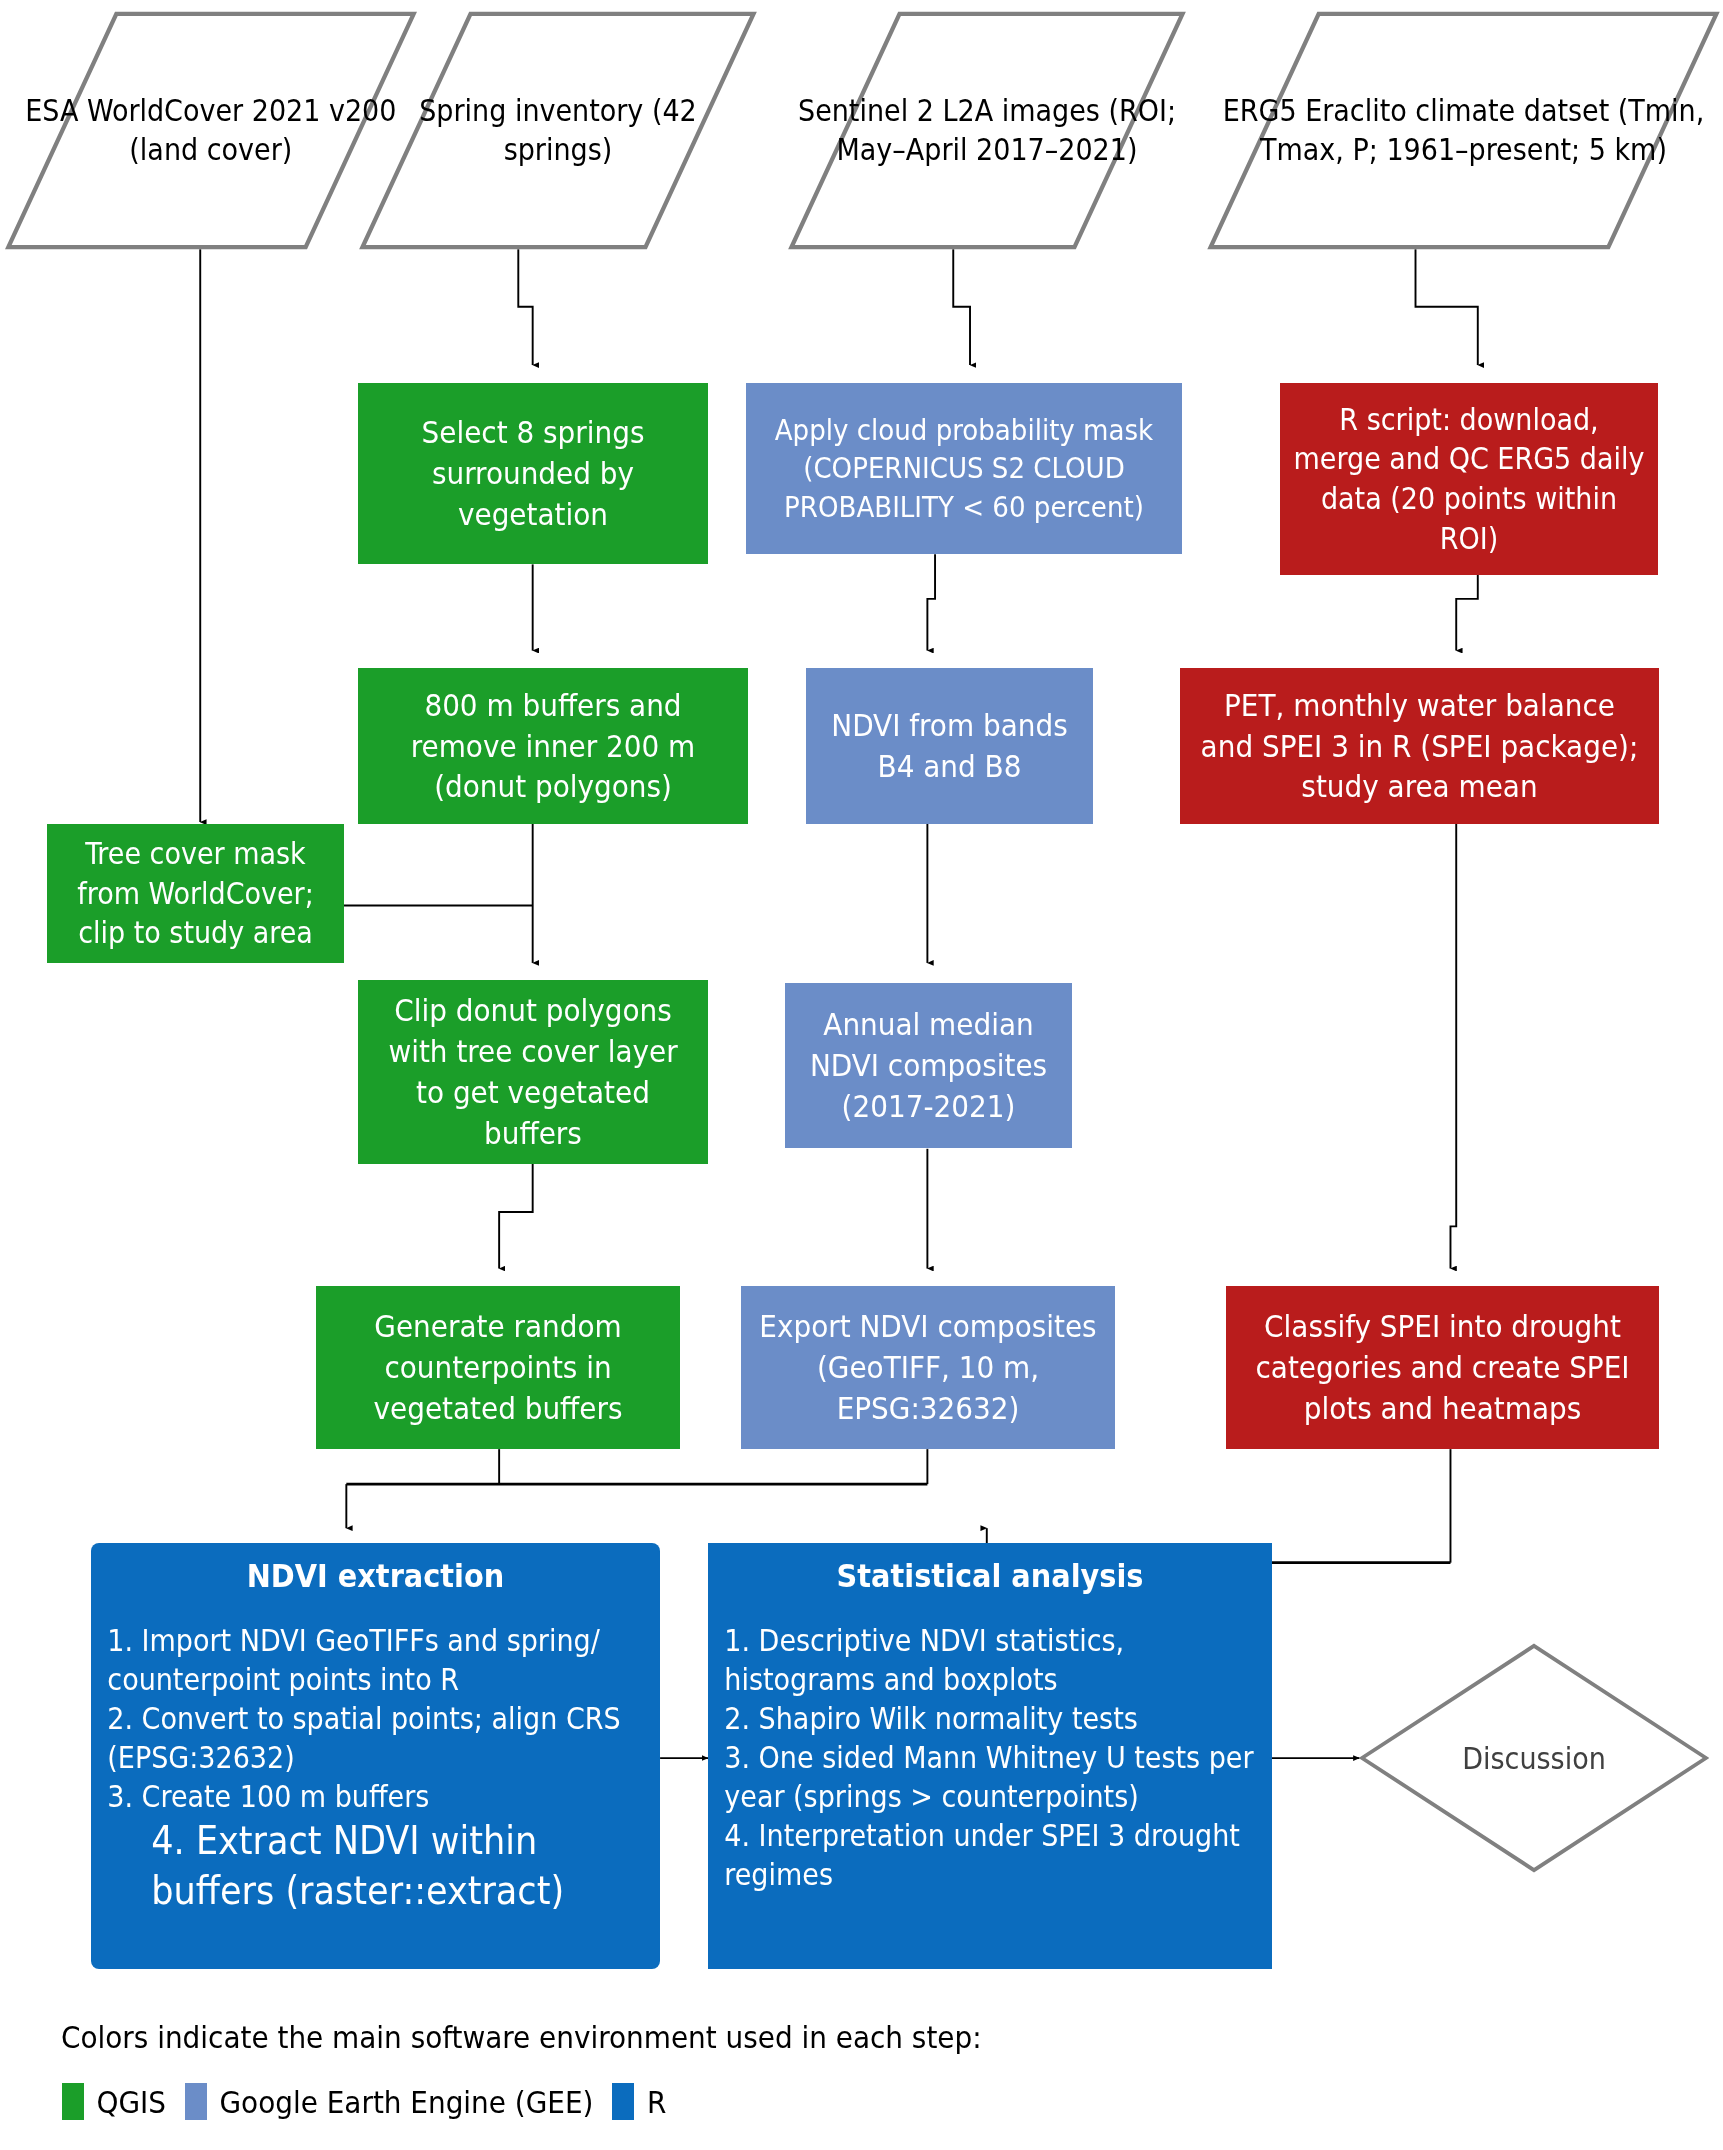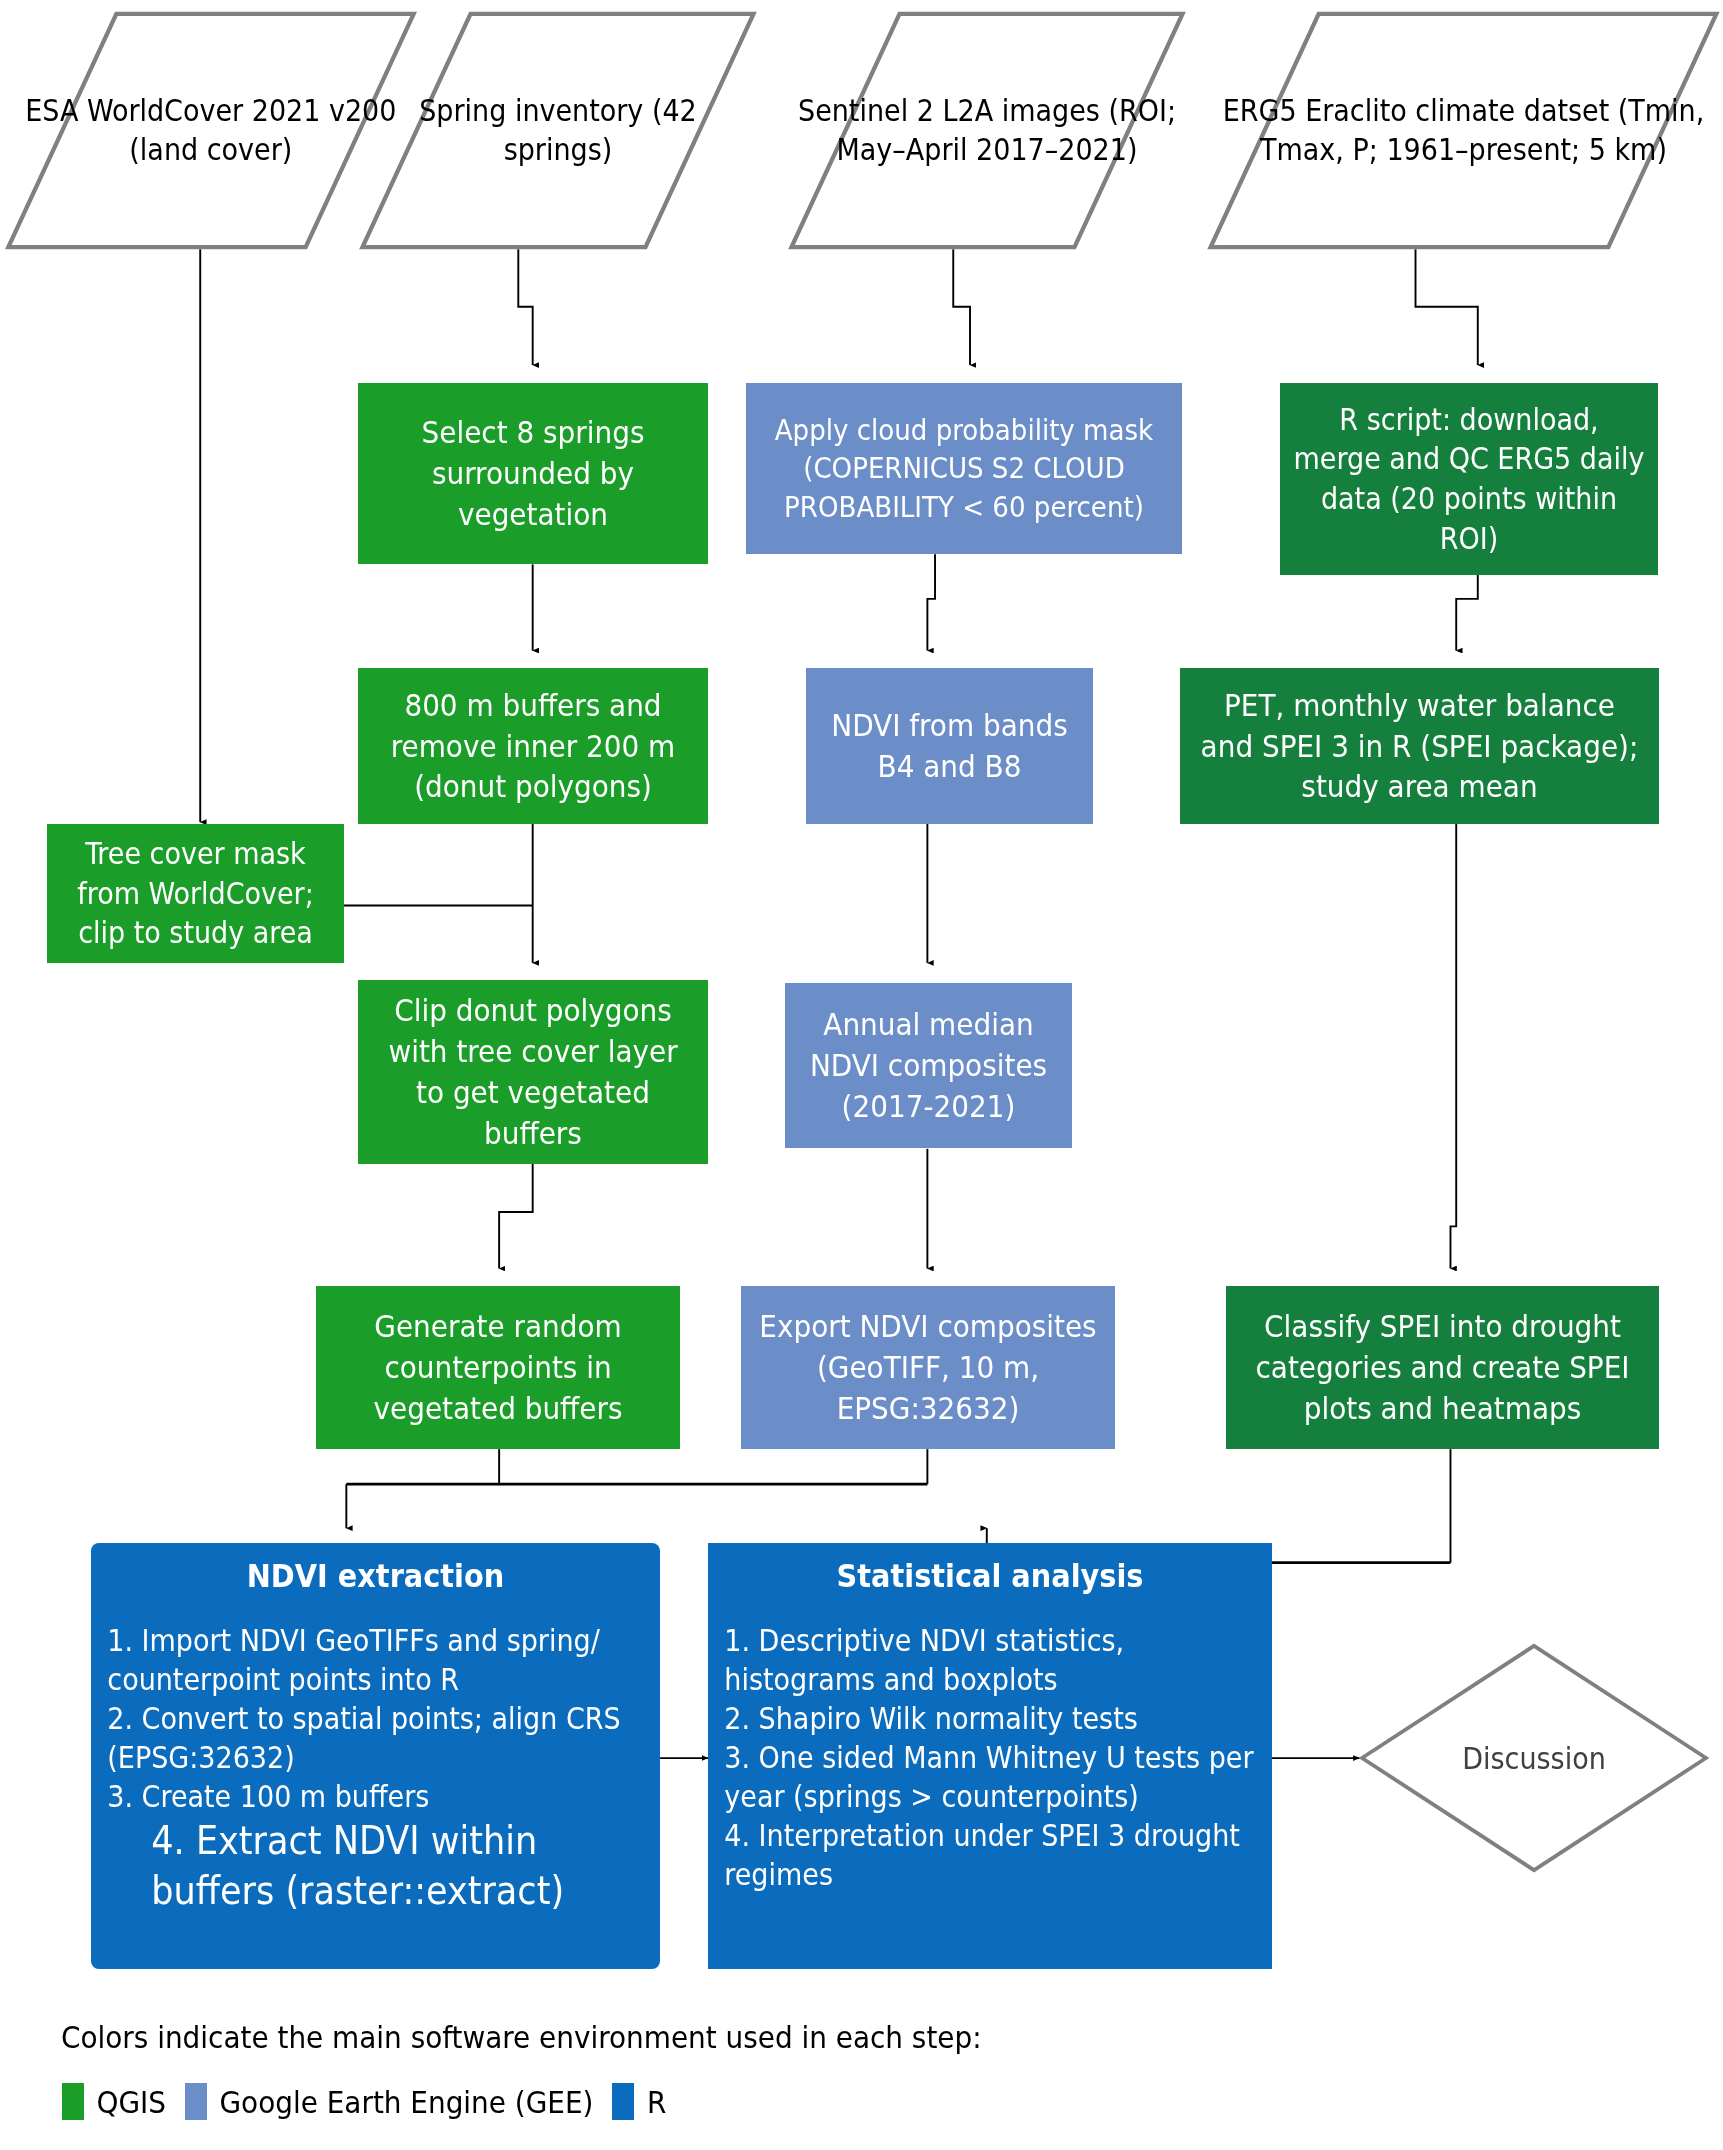--- a/index.html
+++ b/index.html
@@ -17,21 +17,21 @@
   }
   .para .ptxt { position:relative; z-index:2; line-height:1.30; padding:0 3.8px; }
 
   .node {
     position:absolute; box-sizing:border-box;
     display:flex; align-items:center; justify-content:center;
     text-align:center; color:#ffffff; line-height:1.32;
   }
   .node.qgis { background:#1B9E29; }
   .node.gee  { background:#6B8DC8; }
-  .node.r    { background:#15803d; }
+  .node.r    { background:#b91c1c; }
 
   .bigbox {
     position:absolute; box-sizing:border-box; background:#0B6CBE; color:#fff;
     padding:14.4px 16.3px 9.6px 16.3px;
   }
   .bigbox .bt { text-align:center; font-weight:bold; line-height:1.2; margin-bottom:25px; }
   .bigbox .bl { text-align:left; line-height:1.30; }
 
   .diamond { position:absolute; }
   .diamond .dlabel {
@@ -139,21 +139,21 @@
   </div>
 
   <div class="node gee" style="left:746px; top:383px; width:436px; height:171px; font-size:29px; padding:0 8.6px;">
     <span>Apply cloud probability mask (COPERNICUS S2 CLOUD PROBABILITY &lt; 60 percent)</span>
   </div>
 
   <div class="node r" style="left:1280px; top:383px; width:378px; height:192px; font-size:30px; padding:0 12.5px;">
     <span>R script: download, merge and QC ERG5 daily data (20 points within ROI)</span>
   </div>
 
-  <div class="node qgis" style="left:358px; top:668px; width:350px; height:156px; font-size:31px; padding:0 29px;">
+  <div class="node qgis" style="left:358px; top:668px; width:390px; height:156px; font-size:31px; padding:0 29px;">
     <span>800 m buffers and remove inner 200 m (donut polygons)</span>
   </div>
 
   <div class="node gee" style="left:785px; top:668px; width:287px; height:156px; font-size:31px; padding:0 14.4px;margin-left:21px;">
     <span>NDVI from bands B4 and B8</span>
   </div>
 
   <div class="node r" style="left:1180px; top:668px; width:479px; height:156px; font-size:31px; padding:0 13.4px;">
     <span>PET, monthly water balance and SPEI 3 in R (SPEI package); study area mean</span>
   </div>

